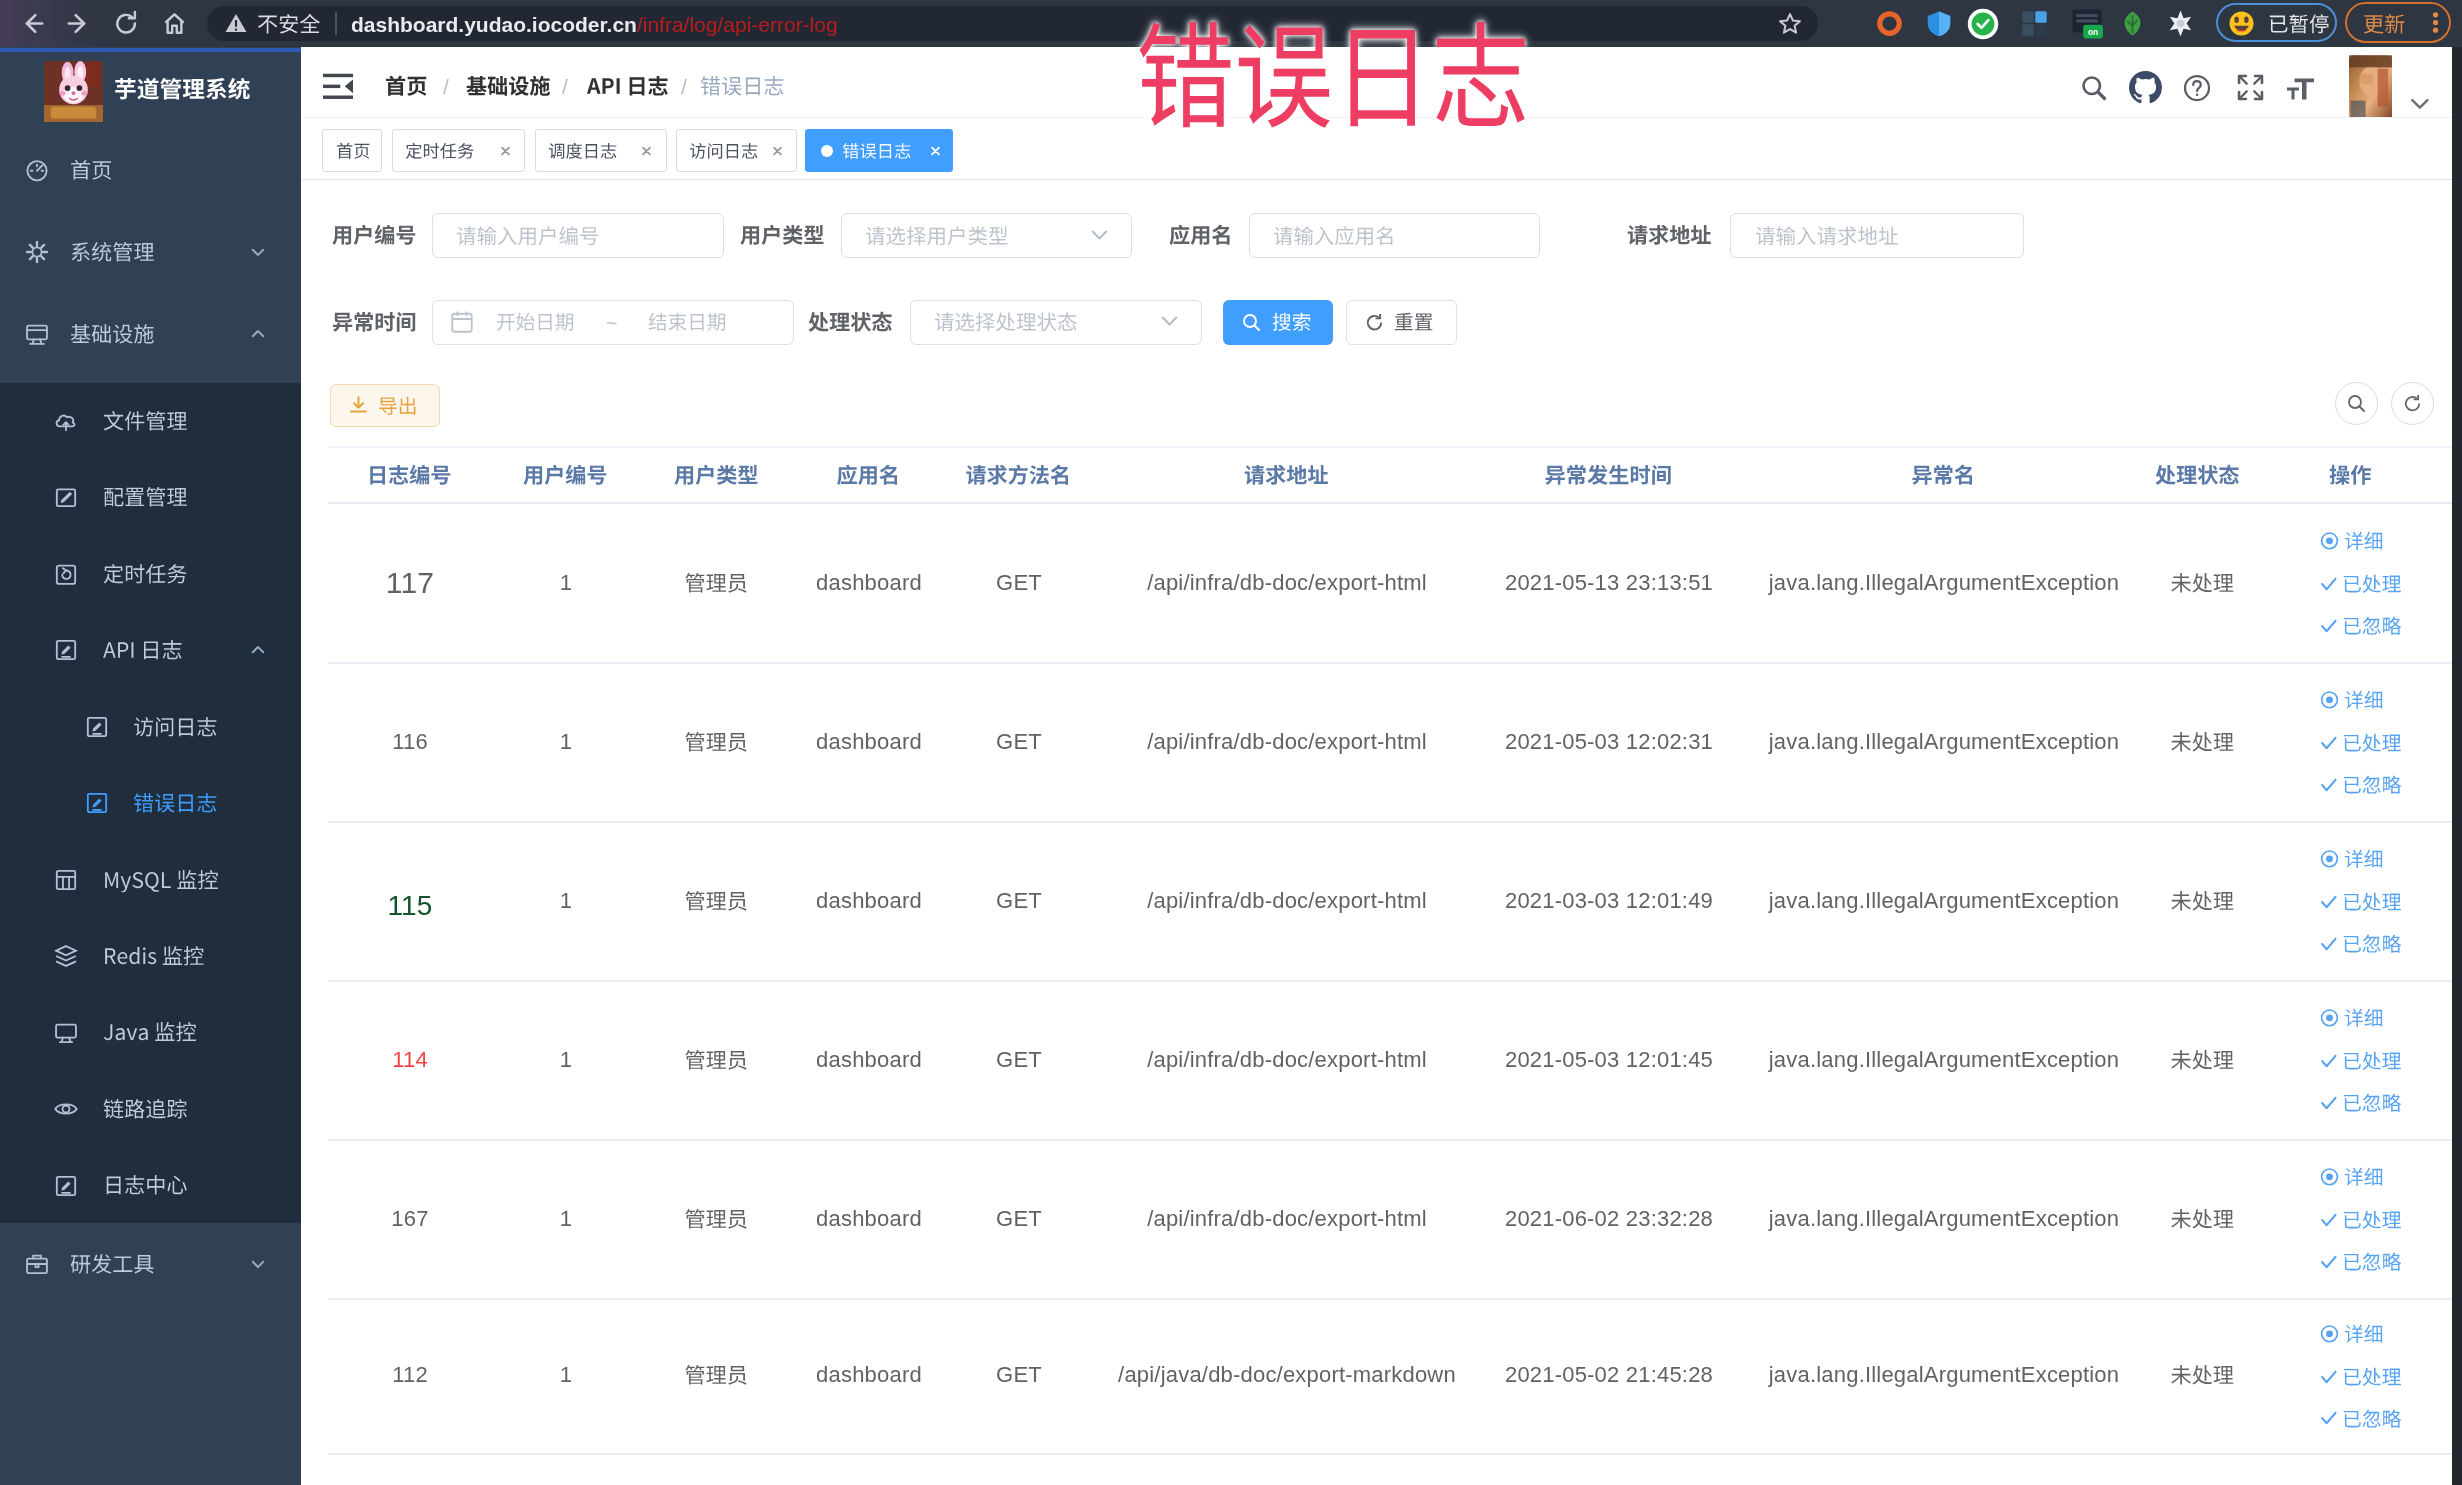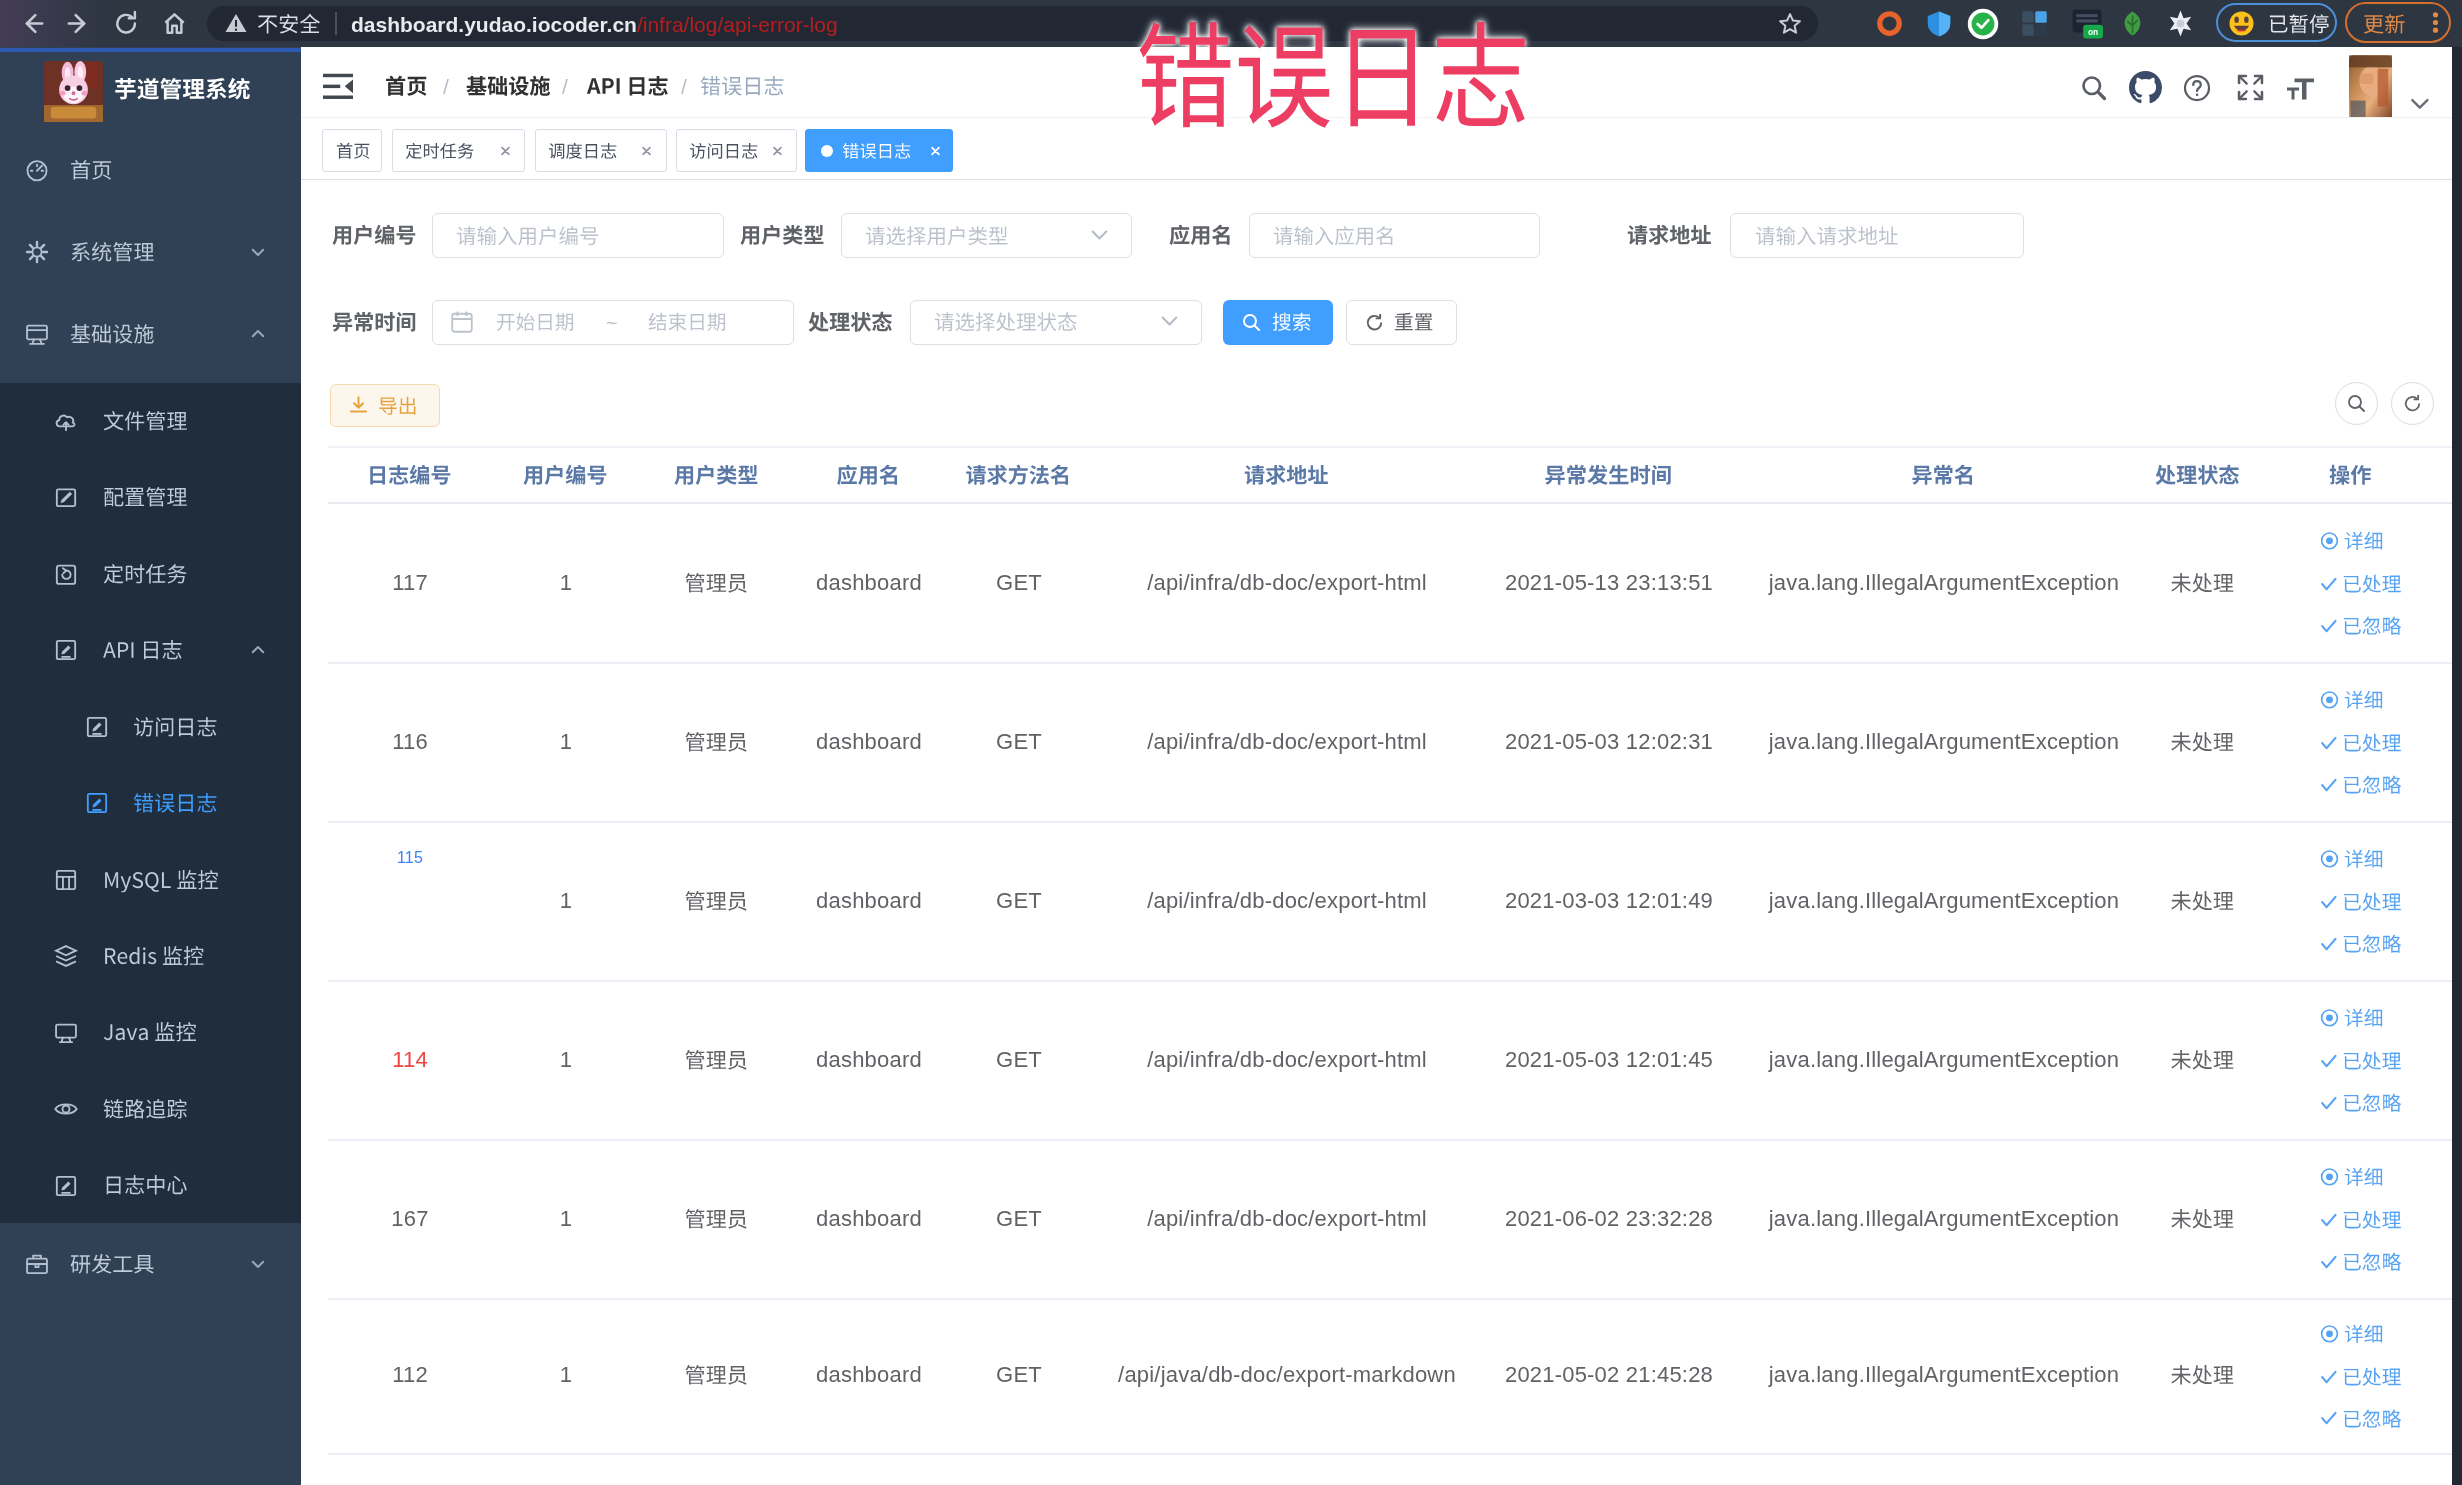--- a/index.html
+++ b/index.html
@@ -471,21 +471,21 @@
     </svg></div>
 <div class="at" style="left:1944px;top:475px;transform:translate(-50%,-50%);"><svg class="t" width="65" height="23.5" viewBox="0 -25.8 86 30.8" fill="#5b79a6">
       <path d="M17.6 -9.2V-6.7H10.3V-9.2H6.9V-6.8V-6.7H1.2V-3.7H6.2C5.5 -2.3 4.1 -1 1.3 -0.1C2 0.6 3 1.8 3.4 2.6C7.6 1 9.3 -1.3 9.9 -3.7H17.6V2.5H20.9V-3.7H26.8V-6.7H20.9V-9.2ZM3.7 -20.7V-14.1C3.7 -10.7 5.2 -9.9 10.8 -9.9C12 -9.9 19.3 -9.9 20.6 -9.9C24.9 -9.9 26 -10.7 26.5 -14C25.6 -14.2 24.2 -14.6 23.4 -15V-22.5H3.7ZM23.4 -14.9C23.1 -13 22.7 -12.8 20.4 -12.8C18.5 -12.8 12.2 -12.8 10.7 -12.8C7.6 -12.8 7 -13 7 -14.2V-14.9ZM7 -19.7H20.1V-17.7H7ZM37.7 -13.4H46.1V-11.6H37.7ZM31.8 -7.6V1.3H35.3V-4.6H40.6V2.5H44V-4.6H49.1V-1.8C49.1 -1.5 49 -1.4 48.5 -1.4C48.1 -1.4 46.6 -1.4 45.4 -1.5C45.8 -0.6 46.3 0.7 46.5 1.6C48.5 1.6 50 1.6 51.1 1.1C52.2 0.6 52.6 -0.3 52.6 -1.8V-7.6H44V-9.2H49.5V-15.7H34.5V-9.2H40.6V-7.6ZM48.6 -23.6C48.1 -22.7 47.3 -21.4 46.6 -20.5L48.1 -20H43.7V-23.8H40.2V-20H35.8L37.3 -20.6C36.9 -21.5 36.1 -22.7 35.3 -23.6L32.2 -22.4C32.8 -21.7 33.3 -20.7 33.8 -20H30V-13.2H33.2V-17.1H50.8V-13.2H54.2V-20H49.9C50.6 -20.7 51.4 -21.6 52.2 -22.5ZM62.6 -14.1C63.7 -13.2 65 -12.2 66.1 -11.2C63.2 -9.8 60 -8.8 56.8 -8.1C57.4 -7.4 58.2 -6 58.5 -5C59.9 -5.4 61.3 -5.8 62.7 -6.2V2.5H66V1.3H76.6V2.5H80.1V-10.1H71C74.8 -12.6 78 -15.8 80 -19.9L77.7 -21.2L77.1 -21H68.9C69.4 -21.7 70 -22.4 70.5 -23.2L66.7 -23.9C65 -21.3 61.9 -18.5 57.3 -16.5C58.1 -15.9 59.1 -14.6 59.6 -13.8C62.1 -15.1 64.2 -16.5 65.9 -18H74.9C73.4 -16.1 71.5 -14.4 69.2 -12.9C68 -14 66.4 -15.1 65.2 -16ZM76.6 -1.8H66V-7.1H76.6Z"></path>
     </svg></div>
 <div class="at" style="left:2198px;top:475px;transform:translate(-50%,-50%);"><svg class="t" width="86" height="23.5" viewBox="0 -25.8 114 30.8" fill="#5b79a6">
       <path d="M11.1 -16.3C10.7 -13.2 10 -10.6 9 -8.5C8.2 -10 7.4 -12 6.8 -14.3L7.5 -16.3ZM5.5 -23.7C4.7 -18.1 3.1 -12.6 1 -9.8C1.9 -9.4 3.2 -8.5 3.8 -7.9C4.3 -8.6 4.7 -9.3 5.1 -10.1C5.7 -8.3 6.5 -6.7 7.3 -5.3C5.6 -2.9 3.4 -1.2 0.6 0C1.5 0.5 2.9 1.9 3.4 2.7C5.8 1.5 7.8 -0.1 9.5 -2.4C12.8 1.1 17 2 21.6 2H26.2C26.4 1 26.9 -0.8 27.5 -1.6C26.2 -1.6 22.9 -1.6 21.8 -1.6C17.9 -1.6 14.2 -2.3 11.3 -5.3C13.1 -8.7 14.3 -13.2 14.8 -18.9L12.6 -19.5L12 -19.3H8.3C8.6 -20.6 8.8 -21.8 9 -23ZM16.5 -23.8V-2.8H20.1V-13.3C21.6 -11.4 23 -9.3 23.7 -7.8L26.7 -9.7C25.5 -11.8 23 -15 21 -17.3L20.1 -16.8V-23.8ZM42.4 -14.8H45.3V-12.4H42.4ZM48.1 -14.8H50.8V-12.4H48.1ZM42.4 -19.8H45.3V-17.4H42.4ZM48.1 -19.8H50.8V-17.4H48.1ZM37.2 -1.4V1.6H55.3V-1.4H48.4V-4.1H54.3V-7.1H48.4V-9.5H54.1V-22.6H39.3V-9.5H45V-7.1H39.2V-4.1H45V-1.4ZM28.7 -3.5 29.4 -0.1C32.1 -0.9 35.5 -2 38.6 -3.1L38 -6.3L35.3 -5.4V-11H37.8V-14.1H35.3V-19.1H38.3V-22.2H29V-19.1H32.1V-14.1H29.3V-11H32.1V-4.5ZM76.6 -21.8C77.7 -20.2 79 -18.1 79.6 -16.8L82.3 -18.4C81.7 -19.7 80.3 -21.7 79.2 -23.2ZM56.8 -6.2 58.5 -3.4C59.7 -4.3 61 -5.5 62.2 -6.6V2.5H65.6V0.6C66.4 1.2 67.3 1.9 67.9 2.5C71.3 -0.5 73.2 -4.1 74.3 -7.6C75.8 -3.4 78 0.1 81.1 2.4C81.6 1.5 82.8 0.2 83.6 -0.4C79.7 -2.8 77.1 -7.4 75.8 -12.7H82.8V-16H75.3V-16.6V-23.7H72V-16.6V-16H66.3V-12.7H71.8C71.3 -8.5 69.9 -3.9 65.6 -0V-23.8H62.2V-16.1C61.5 -17.4 60.5 -19 59.6 -20.2L57 -18.7C58.1 -17 59.4 -14.7 60 -13.2L62.2 -14.6V-10.6C60.2 -8.9 58.2 -7.3 56.8 -6.2ZM94.5 -11C96.1 -10.1 98.2 -8.6 99.1 -7.6L102.2 -9.5C101.1 -10.5 99 -11.9 97.4 -12.7ZM91.4 -6.8V-2C91.4 1 92.4 1.9 96.3 1.9C97.1 1.9 100.9 1.9 101.7 1.9C104.9 1.9 105.8 0.9 106.2 -3.1C105.3 -3.3 103.9 -3.8 103.2 -4.3C103 -1.5 102.8 -1.1 101.4 -1.1C100.5 -1.1 97.3 -1.1 96.6 -1.1C95 -1.1 94.7 -1.2 94.7 -2.1V-6.8ZM95.3 -7.2C96.8 -5.7 98.5 -3.7 99.2 -2.4L102 -4.1C101.2 -5.4 99.4 -7.4 97.9 -8.7ZM104.7 -6.4C106 -3.9 107.4 -0.7 107.9 1.3L111 0.2C110.5 -1.8 109 -5 107.7 -7.3ZM87.6 -7.1C87.2 -4.6 86.2 -1.8 85.1 0L88.1 1.5C89.3 -0.5 90.1 -3.6 90.7 -6ZM96.4 -24.1C96.3 -22.7 96.1 -21.4 95.9 -20.2H85.3V-17.1H94.9C93.6 -14.1 90.9 -11.6 85 -10.1C85.7 -9.4 86.5 -8.1 86.9 -7.3C93.9 -9.3 96.9 -12.6 98.4 -16.6C100.6 -12.1 103.9 -9.2 109.1 -7.7C109.6 -8.6 110.6 -10.1 111.4 -10.8C106.8 -11.8 103.7 -13.9 101.8 -17.1H110.8V-20.2H99.4C99.6 -21.4 99.7 -22.8 99.8 -24.1Z"></path>
     </svg></div>
 <div class="at" style="left:2351px;top:475px;transform:translate(-50%,-50%);"><svg class="t" width="44" height="23.5" viewBox="0 -25.8 58 30.8" fill="#5b79a6">
       <path d="M15.6 -20.4H20.7V-18.6H15.6ZM12.7 -22.7V-16.2H23.7V-22.7ZM12.7 -13H15V-10.9H12.7ZM21.3 -13H23.7V-10.9H21.3ZM3.8 -23.8V-18.5H1.1V-15.4H3.8V-10.4L0.7 -9.5L1.5 -6.2L3.8 -7V-1.2C3.8 -0.9 3.7 -0.8 3.4 -0.8C3.1 -0.8 2.4 -0.8 1.6 -0.8C2 0.1 2.4 1.4 2.4 2.2C4 2.2 5.1 2.1 5.9 1.6C6.7 1.1 6.9 0.3 6.9 -1.2V-8.1L9.5 -9L9 -12L6.9 -11.3V-15.4H9.3V-18.5H6.9V-23.8ZM9.8 -6.9V-4.2H15C13.1 -2.6 10.4 -1.2 7.7 -0.5C8.4 0.1 9.3 1.3 9.8 2.1C12.3 1.3 14.7 -0.2 16.6 -1.9V2.5H19.8V-2C21.3 -0.4 23.3 1 25.3 1.9C25.8 1.1 26.7 -0.1 27.4 -0.7C25.1 -1.4 22.8 -2.7 21.2 -4.2H26.9V-6.9H19.8V-8.6H26.4V-15.3H18.7V-8.7H17.6V-15.3H10.2V-8.6H16.6V-6.9ZM42.4 -23.5C41.2 -19.5 38.9 -15.4 36.5 -12.9C37.2 -12.4 38.5 -11.2 39 -10.6C40.3 -12 41.6 -13.9 42.7 -16H43.8V2.5H47.2V-3.7H54.9V-6.9H47.2V-10H54.5V-13.1H47.2V-16H55.2V-19.2H44.3C44.8 -20.4 45.3 -21.5 45.7 -22.7ZM35 -23.7C33.6 -19.7 31.2 -15.7 28.6 -13.2C29.2 -12.3 30.2 -10.4 30.5 -9.6C31.1 -10.2 31.6 -10.9 32.2 -11.6V2.5H35.6V-16.8C36.6 -18.7 37.5 -20.7 38.3 -22.7Z"></path>
     </svg></div>
-<div class="lt" style="left:410px;top:583px;transform:translate(-50%,-50%);font-size:22px;letter-spacing:0.2px;color:#606266">117</div>
+<div class="lt" style="left:410px;top:583px;transform:translate(-50%,-50%);font-size:30px;letter-spacing:0.2px;color:#606266">117</div>
 <div class="lt" style="left:566px;top:583px;transform:translate(-50%,-50%);font-size:22px;letter-spacing:0.2px;color:#606266">1</div>
 <div class="at" style="left:717px;top:583px;transform:translate(-50%,-50%);"><svg class="t" width="65" height="23.5" viewBox="0 -25.8 86 30.8" fill="#606266">
       <path d="M5.9 -12.3V2.3H8V1.3H21.6V2.2H23.7V-4.7H8V-6.6H22.2V-12.3ZM21.6 -0.3H8V-3.1H21.6ZM12.3 -17.4C12.6 -16.9 12.9 -16.2 13.2 -15.7H2.8V-11H4.9V-14H23.5V-11H25.6V-15.7H15.3C15.1 -16.4 14.6 -17.2 14.2 -17.8ZM8 -10.6H20.1V-8.2H8ZM4.7 -23.6C4 -21.2 2.7 -18.8 1.2 -17.2C1.7 -17 2.6 -16.5 3 -16.2C3.8 -17.2 4.6 -18.4 5.3 -19.7H7.2C7.8 -18.6 8.5 -17.4 8.7 -16.6L10.5 -17.2C10.3 -17.9 9.8 -18.8 9.3 -19.7H13.6V-21.2H6C6.3 -21.9 6.5 -22.6 6.7 -23.2ZM16.5 -23.6C16 -21.5 15 -19.6 13.8 -18.2C14.3 -18 15.1 -17.5 15.5 -17.2C16.1 -17.9 16.7 -18.7 17.1 -19.7H19.1C20 -18.6 20.8 -17.3 21.1 -16.5L22.8 -17.2C22.5 -17.9 22 -18.8 21.3 -19.7H26.3V-21.2H17.9C18.1 -21.9 18.4 -22.5 18.6 -23.2ZM41.3 -15.1H45.6V-11.5H41.3ZM47.4 -15.1H51.7V-11.5H47.4ZM41.3 -20.4H45.6V-16.8H41.3ZM47.4 -20.4H51.7V-16.8H47.4ZM36.9 -0.6V1.3H55.1V-0.6H47.6V-4.5H54.1V-6.4H47.6V-9.7H53.7V-22.2H39.4V-9.7H45.4V-6.4H39.1V-4.5H45.4V-0.6ZM29 -2.8 29.5 -0.7C32 -1.5 35.2 -2.6 38.2 -3.6L37.9 -5.6L34.8 -4.6V-11.6H37.6V-13.5H34.8V-19.7H38V-21.6H29.3V-19.7H32.8V-13.5H29.6V-11.6H32.8V-3.9C31.3 -3.5 30 -3.1 29 -2.8ZM63.5 -20.4H76.6V-17.2H63.5ZM61.3 -22.3V-15.4H78.9V-22.3ZM68.7 -9.2V-6.6C68.7 -4.4 68 -1.4 57.8 0.6C58.3 1.1 59 1.9 59.2 2.4C69.7 0 71 -3.6 71 -6.6V-9.2ZM70.8 -1.8C74.2 -0.6 78.8 1.2 81.1 2.4L82.2 0.6C79.8 -0.6 75.2 -2.3 71.8 -3.4ZM60.3 -12.9V-2.6H62.5V-10.9H77.7V-2.8H80V-12.9Z"></path>
     </svg></div>
 <div class="lt" style="left:869px;top:583px;transform:translate(-50%,-50%);font-size:22px;letter-spacing:0.2px;color:#606266">dashboard</div>
 <div class="lt" style="left:1019px;top:583px;transform:translate(-50%,-50%);font-size:22px;letter-spacing:0.2px;color:#606266">GET</div>
 <div class="lt" style="left:1287px;top:583px;transform:translate(-50%,-50%);font-size:22px;letter-spacing:0.2px;color:#606266">/api/infra/db-doc/export-html</div>
 <div class="lt" style="left:1609px;top:583px;transform:translate(-50%,-50%);font-size:22px;letter-spacing:0.2px;color:#606266">2021-05-13 23:13:51</div>
 <div class="lt" style="left:1944px;top:583px;transform:translate(-50%,-50%);font-size:22px;letter-spacing:0.2px;color:#606266">java.lang.IllegalArgumentException</div>
 <div class="at" style="left:2203px;top:583px;transform:translate(-50%,-50%);"><svg class="t" width="65" height="23.5" viewBox="0 -25.8 86 30.8" fill="#606266">
@@ -535,21 +535,21 @@
   </svg>
 <div class="at" style="left:2342px;top:743px;transform:translate(0,-50%);"><svg class="t" width="61" height="22" viewBox="0 -23.9 80 28.6" fill="#57a3f3">
       <path d="M2.4 -20.2V-18.3H19.4V-11.4H5.8V-15.7H3.8V-2.7C3.8 0.6 5.1 1.4 9.3 1.4C10.3 1.4 18.1 1.4 19.1 1.4C23.4 1.4 24.3 -0.1 24.8 -4.9C24.2 -5 23.3 -5.3 22.8 -5.7C22.4 -1.5 22 -0.6 19.1 -0.6C17.4 -0.6 10.6 -0.6 9.2 -0.6C6.4 -0.6 5.8 -1 5.8 -2.6V-9.5H19.4V-8.2H21.4V-20.2ZM37.1 -15.9C36.6 -12.2 35.7 -9.3 34.4 -6.8C33.4 -8.6 32.5 -10.8 31.9 -13.7C32.1 -14.4 32.3 -15.2 32.6 -15.9ZM31.7 -21.7C31 -16.6 29.4 -11.7 27.4 -9C27.9 -8.8 28.6 -8.2 28.9 -7.9C29.6 -8.8 30.2 -9.9 30.8 -11.2C31.5 -8.7 32.4 -6.7 33.4 -5C31.7 -2.5 29.5 -0.7 26.9 0.6C27.4 0.9 28.2 1.7 28.5 2.1C30.9 0.9 32.9 -0.9 34.6 -3.3C37.8 0.4 42 1.3 46.5 1.3H50.3C50.4 0.7 50.8 -0.3 51.1 -0.8C50.1 -0.7 47.4 -0.7 46.6 -0.7C42.6 -0.7 38.6 -1.5 35.7 -5C37.5 -8.2 38.7 -12.2 39.3 -17.4L38 -17.8L37.6 -17.7H33C33.3 -18.8 33.6 -20 33.8 -21.2ZM42 -21.8V-2.7H44.1V-13.5C45.8 -11.5 47.7 -9 48.6 -7.4L50.4 -8.5C49.2 -10.3 46.7 -13.3 44.7 -15.4L44.1 -15.1V-21.8ZM64.4 -14H68.4V-10.7H64.4ZM70 -14H74V-10.7H70ZM64.4 -18.9H68.4V-15.6H64.4ZM70 -18.9H74V-15.6H70ZM60.3 -0.6V1.2H77.1V-0.6H70.2V-4.2H76.3V-5.9H70.2V-9H75.9V-20.6H62.6V-9H68.2V-5.9H62.3V-4.2H68.2V-0.6ZM52.9 -2.6 53.4 -0.6C55.7 -1.4 58.7 -2.4 61.5 -3.3L61.2 -5.2L58.3 -4.3V-10.7H60.9V-12.6H58.3V-18.3H61.3V-20.1H53.2V-18.3H56.4V-12.6H53.5V-10.7H56.4V-3.7C55.1 -3.2 53.9 -2.9 52.9 -2.6Z"></path>
     </svg></div>
 <svg style="position:absolute;left:2319px;top:776px" width="19.7" height="18" viewBox="0 0 26 24">
 <path d="M4 12 L10 19 L22 5" fill="none" stroke="#57a3f3" stroke-width="2.6" stroke-linecap="round" stroke-linejoin="round"></path>
   </svg>
 <div class="at" style="left:2342px;top:785px;transform:translate(0,-50%);"><svg class="t" width="61" height="22" viewBox="0 -23.9 80 28.6" fill="#57a3f3">
       <path d="M2.4 -20.2V-18.3H19.4V-11.4H5.8V-15.7H3.8V-2.7C3.8 0.6 5.1 1.4 9.3 1.4C10.3 1.4 18.1 1.4 19.1 1.4C23.4 1.4 24.3 -0.1 24.8 -4.9C24.2 -5 23.3 -5.3 22.8 -5.7C22.4 -1.5 22 -0.6 19.1 -0.6C17.4 -0.6 10.6 -0.6 9.2 -0.6C6.4 -0.6 5.8 -1 5.8 -2.6V-9.5H19.4V-8.2H21.4V-20.2ZM32.8 -6.2V-1C32.8 1.2 33.6 1.7 36.6 1.7C37.2 1.7 41.9 1.7 42.5 1.7C45 1.7 45.7 0.9 45.9 -2.5C45.4 -2.6 44.6 -2.9 44.1 -3.2C44 -0.4 43.8 -0.1 42.4 -0.1C41.4 -0.1 37.5 -0.1 36.7 -0.1C35 -0.1 34.8 -0.2 34.8 -1V-6.2ZM45.7 -5.6C46.9 -3.8 48.2 -1.3 48.7 0.2L50.6 -0.4C50 -2 48.7 -4.4 47.4 -6.1ZM29.5 -6.2C29 -4.2 28.1 -1.7 27 -0.2L28.8 0.6C29.8 -1 30.7 -3.6 31.1 -5.6ZM37.2 -6.5C38.4 -5.2 39.9 -3.4 40.5 -2.3L42.2 -3.2C41.5 -4.3 40 -6.1 38.7 -7.3ZM33.7 -21.9C32.3 -18.9 29.9 -16 27.4 -14.2C27.9 -14 28.7 -13.4 29 -13C30.4 -14.1 31.8 -15.6 33.1 -17.3H36.5C34.9 -14.3 32.4 -11.7 29.5 -10.1C30 -9.8 30.7 -9 30.9 -8.7C34 -10.7 36.8 -13.7 38.6 -17.3H42.1C40.6 -13.5 38.2 -10.4 35.1 -8.4C35.6 -8.1 36.3 -7.5 36.6 -7.1C39.8 -9.4 42.4 -12.9 44 -17.3H46.8C46.4 -11.9 46 -9.8 45.5 -9.3C45.3 -9 45 -8.9 44.6 -8.9C44.1 -8.9 42.9 -9 41.7 -9.1C42 -8.6 42.2 -7.8 42.2 -7.3C43.5 -7.2 44.7 -7.2 45.4 -7.2C46.2 -7.3 46.7 -7.5 47.2 -8C48 -8.9 48.4 -11.4 48.8 -18.1C48.8 -18.4 48.9 -19 48.9 -19H34.3C34.7 -19.8 35.2 -20.5 35.5 -21.3ZM67.9 -21.9C66.7 -19.1 64.8 -16.5 62.6 -14.7V-20.3H54V-1H55.5V-3.4H62.6V-7.3C62.9 -7 63.1 -6.6 63.3 -6.3L64.5 -6.9V1.9H66.4V1.1H73.6V1.9H75.5V-7L76.4 -6.6C76.6 -7.1 77.2 -7.9 77.6 -8.2C75.3 -9.1 73.2 -10.4 71.5 -11.9C73.3 -13.8 74.8 -16 75.8 -18.5L74.5 -19.2L74.2 -19.1H68.6C69 -19.8 69.4 -20.6 69.7 -21.4ZM55.5 -18.6H57.6V-12.9H55.5ZM55.5 -5.1V-11.3H57.6V-5.1ZM61 -11.3V-5.1H58.9V-11.3ZM61 -12.9H58.9V-18.6H61ZM62.6 -8V-14C63 -13.6 63.4 -13.3 63.6 -13C64.5 -13.7 65.3 -14.6 66.1 -15.6C66.8 -14.4 67.8 -13.1 68.9 -11.9C67 -10.2 64.7 -8.9 62.6 -8ZM66.4 -0.7V-5.7H73.6V-0.7ZM73.3 -17.4C72.5 -15.9 71.4 -14.4 70.1 -13.1C68.9 -14.4 67.9 -15.7 67.2 -17L67.5 -17.4ZM65.6 -7.4C67.2 -8.3 68.7 -9.4 70.2 -10.6C71.4 -9.4 73 -8.3 74.6 -7.4Z"></path>
     </svg></div>
-<div class="lt" style="left:410px;top:858px;transform:translate(-50%,-50%);font-size:16px;letter-spacing:0.2px;color:#3b82f6">115</div>
+<div class="lt" style="left:410px;top:906px;transform:translate(-50%,-50%);font-size:28px;letter-spacing:0.2px;color:#14532d">115</div>
 <div class="lt" style="left:566px;top:901px;transform:translate(-50%,-50%);font-size:22px;letter-spacing:0.2px;color:#606266">1</div>
 <div class="at" style="left:717px;top:901px;transform:translate(-50%,-50%);"><svg class="t" width="65" height="23.5" viewBox="0 -25.8 86 30.8" fill="#606266">
       <path d="M5.9 -12.3V2.3H8V1.3H21.6V2.2H23.7V-4.7H8V-6.6H22.2V-12.3ZM21.6 -0.3H8V-3.1H21.6ZM12.3 -17.4C12.6 -16.9 12.9 -16.2 13.2 -15.7H2.8V-11H4.9V-14H23.5V-11H25.6V-15.7H15.3C15.1 -16.4 14.6 -17.2 14.2 -17.8ZM8 -10.6H20.1V-8.2H8ZM4.7 -23.6C4 -21.2 2.7 -18.8 1.2 -17.2C1.7 -17 2.6 -16.5 3 -16.2C3.8 -17.2 4.6 -18.4 5.3 -19.7H7.2C7.8 -18.6 8.5 -17.4 8.7 -16.6L10.5 -17.2C10.3 -17.9 9.8 -18.8 9.3 -19.7H13.6V-21.2H6C6.3 -21.9 6.5 -22.6 6.7 -23.2ZM16.5 -23.6C16 -21.5 15 -19.6 13.8 -18.2C14.3 -18 15.1 -17.5 15.5 -17.2C16.1 -17.9 16.7 -18.7 17.1 -19.7H19.1C20 -18.6 20.8 -17.3 21.1 -16.5L22.8 -17.2C22.5 -17.9 22 -18.8 21.3 -19.7H26.3V-21.2H17.9C18.1 -21.9 18.4 -22.5 18.6 -23.2ZM41.3 -15.1H45.6V-11.5H41.3ZM47.4 -15.1H51.7V-11.5H47.4ZM41.3 -20.4H45.6V-16.8H41.3ZM47.4 -20.4H51.7V-16.8H47.4ZM36.9 -0.6V1.3H55.1V-0.6H47.6V-4.5H54.1V-6.4H47.6V-9.7H53.7V-22.2H39.4V-9.7H45.4V-6.4H39.1V-4.5H45.4V-0.6ZM29 -2.8 29.5 -0.7C32 -1.5 35.2 -2.6 38.2 -3.6L37.9 -5.6L34.8 -4.6V-11.6H37.6V-13.5H34.8V-19.7H38V-21.6H29.3V-19.7H32.8V-13.5H29.6V-11.6H32.8V-3.9C31.3 -3.5 30 -3.1 29 -2.8ZM63.5 -20.4H76.6V-17.2H63.5ZM61.3 -22.3V-15.4H78.9V-22.3ZM68.7 -9.2V-6.6C68.7 -4.4 68 -1.4 57.8 0.6C58.3 1.1 59 1.9 59.2 2.4C69.7 0 71 -3.6 71 -6.6V-9.2ZM70.8 -1.8C74.2 -0.6 78.8 1.2 81.1 2.4L82.2 0.6C79.8 -0.6 75.2 -2.3 71.8 -3.4ZM60.3 -12.9V-2.6H62.5V-10.9H77.7V-2.8H80V-12.9Z"></path>
     </svg></div>
 <div class="lt" style="left:869px;top:901px;transform:translate(-50%,-50%);font-size:22px;letter-spacing:0.2px;color:#606266">dashboard</div>
 <div class="lt" style="left:1019px;top:901px;transform:translate(-50%,-50%);font-size:22px;letter-spacing:0.2px;color:#606266">GET</div>
 <div class="lt" style="left:1287px;top:901px;transform:translate(-50%,-50%);font-size:22px;letter-spacing:0.2px;color:#606266">/api/infra/db-doc/export-html</div>
 <div class="lt" style="left:1609px;top:901px;transform:translate(-50%,-50%);font-size:22px;letter-spacing:0.2px;color:#606266">2021-03-03 12:01:49</div>
 <div class="lt" style="left:1944px;top:901px;transform:translate(-50%,-50%);font-size:22px;letter-spacing:0.2px;color:#606266">java.lang.IllegalArgumentException</div>
 <div class="at" style="left:2203px;top:901px;transform:translate(-50%,-50%);"><svg class="t" width="65" height="23.5" viewBox="0 -25.8 86 30.8" fill="#606266">

